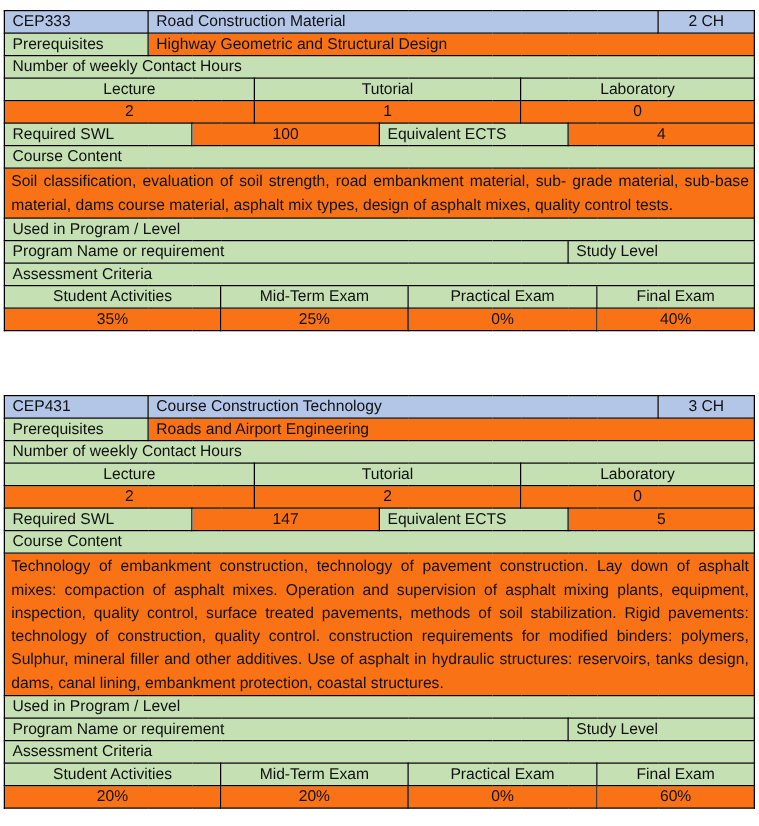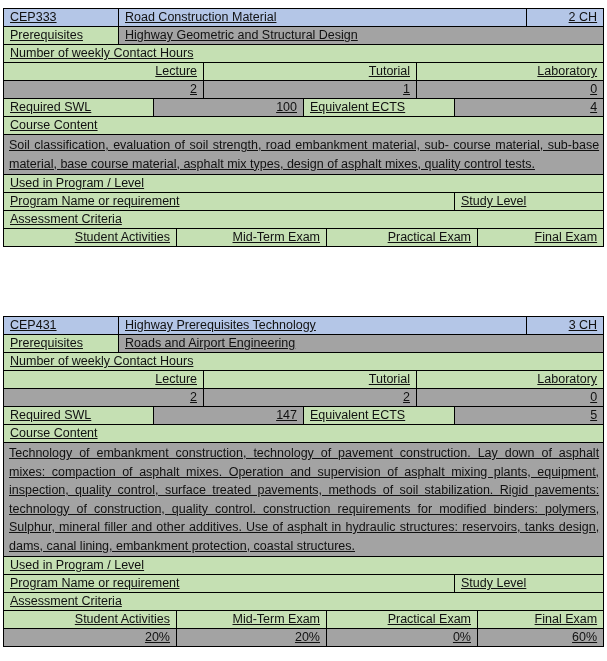--- a/index.html
+++ b/index.html
@@ -1,27 +1,27 @@
 <!DOCTYPE html>
 <html><head>
 <meta charset="utf-8">
 <style>
   html, body { margin: 0; padding: 0; background: #ffffff; }
   body { width: 607px; height: 661px; position: relative; overflow: hidden;
          font-family: "Liberation Sans", sans-serif; font-size: 12.5px; color: #111; }
-  .course { position: absolute; left: 3px; width: 600px; text-decoration: underline; }
+  .course { position: absolute; left: 3px; width: 600px; }
   #course-0 { top: 8px; }
   #course-1 { top: 316px; }
   table { border-collapse: collapse; width: 600px; table-layout: fixed; }
   td { border: 1px solid #000; padding: 0 6px; height: 17px; line-height: 17px;
        white-space: nowrap; overflow: hidden; }
   .blue { background: #b4c6e7; }
   .green { background: #c5e0b3; }
-  .white { background: #a3a3a3; }
-  .c { text-align: right; }
+  .white { background: #f97316; }
+  .c { text-align: center; }
   td.content { white-space: normal; text-align: justify; line-height: 18.5px; padding: 1px 4px 1px 5px; }
   tr.content-row td { height: auto; }
 </style>
 </head>
 <body>
 
 <div class="course" id="course-0">
   <table>
     <colgroup>
       <col style="width:115px">
@@ -63,37 +63,43 @@
     <tr>
       <td class="green" colspan="2">Required SWL</td>
       <td class="white c" colspan="3">100</td>
       <td class="green" colspan="4">Equivalent ECTS</td>
       <td class="white c" colspan="3">4</td>
     </tr>
     <tr>
       <td class="green" colspan="12">Course Content</td>
     </tr>
     <tr class="content-row">
-      <td class="white content" colspan="12">Soil classification, evaluation of soil strength, road embankment material, sub- course material, sub-base material, base course material, asphalt mix types, design of asphalt mixes, quality control tests.</td>
+      <td class="white content" colspan="12">Soil classification, evaluation of soil strength, road embankment material, sub- grade material, sub-base material, dams course material, asphalt mix types, design of asphalt mixes, quality control tests.</td>
     </tr>
     <tr>
       <td class="green" colspan="12">Used in Program / Level</td>
     </tr>
     <tr>
       <td class="green" colspan="9">Program Name or requirement</td>
       <td class="green" colspan="3">Study Level</td>
     </tr>
     <tr>
       <td class="green" colspan="12">Assessment Criteria</td>
     </tr>
     <tr>
       <td class="green c" colspan="3">Student Activities</td>
       <td class="green c" colspan="3">Mid-Term Exam</td>
       <td class="green c" colspan="4">Practical Exam</td>
       <td class="green c" colspan="2">Final Exam</td>
+    </tr>
+    <tr>
+      <td class="white c" colspan="3">35%</td>
+      <td class="white c" colspan="3">25%</td>
+      <td class="white c" colspan="4">0%</td>
+      <td class="white c" colspan="2">40%</td>
     </tr>
   </tbody>
     </table>
 </div>
 <div class="course" id="course-1">
   <table>
     <colgroup>
       <col style="width:115px">
         <col style="width:35px">
         <col style="width:23px">
@@ -103,21 +109,21 @@
         <col style="width:67px">
         <col style="width:23px">
       <col style="width:38px">
         <col style="width:23px">
         <col style="width:49px">
         <col style="width:77px">
     </colgroup>
     <tbody>
         <tr>
       <td class="blue">CEP431</td>
-      <td class="blue" colspan="10">Highway Prerequisites Technology</td>
+      <td class="blue" colspan="10">Course Construction Technology</td>
       <td class="blue c">3 CH</td>
     </tr>
     <tr>
       <td class="green">Prerequisites</td>
       <td class="white" colspan="11">Roads and Airport Engineering</td>
     </tr>
     <tr>
       <td class="green" colspan="12">Number of weekly Contact Hours</td>
     </tr>
     <tr>

